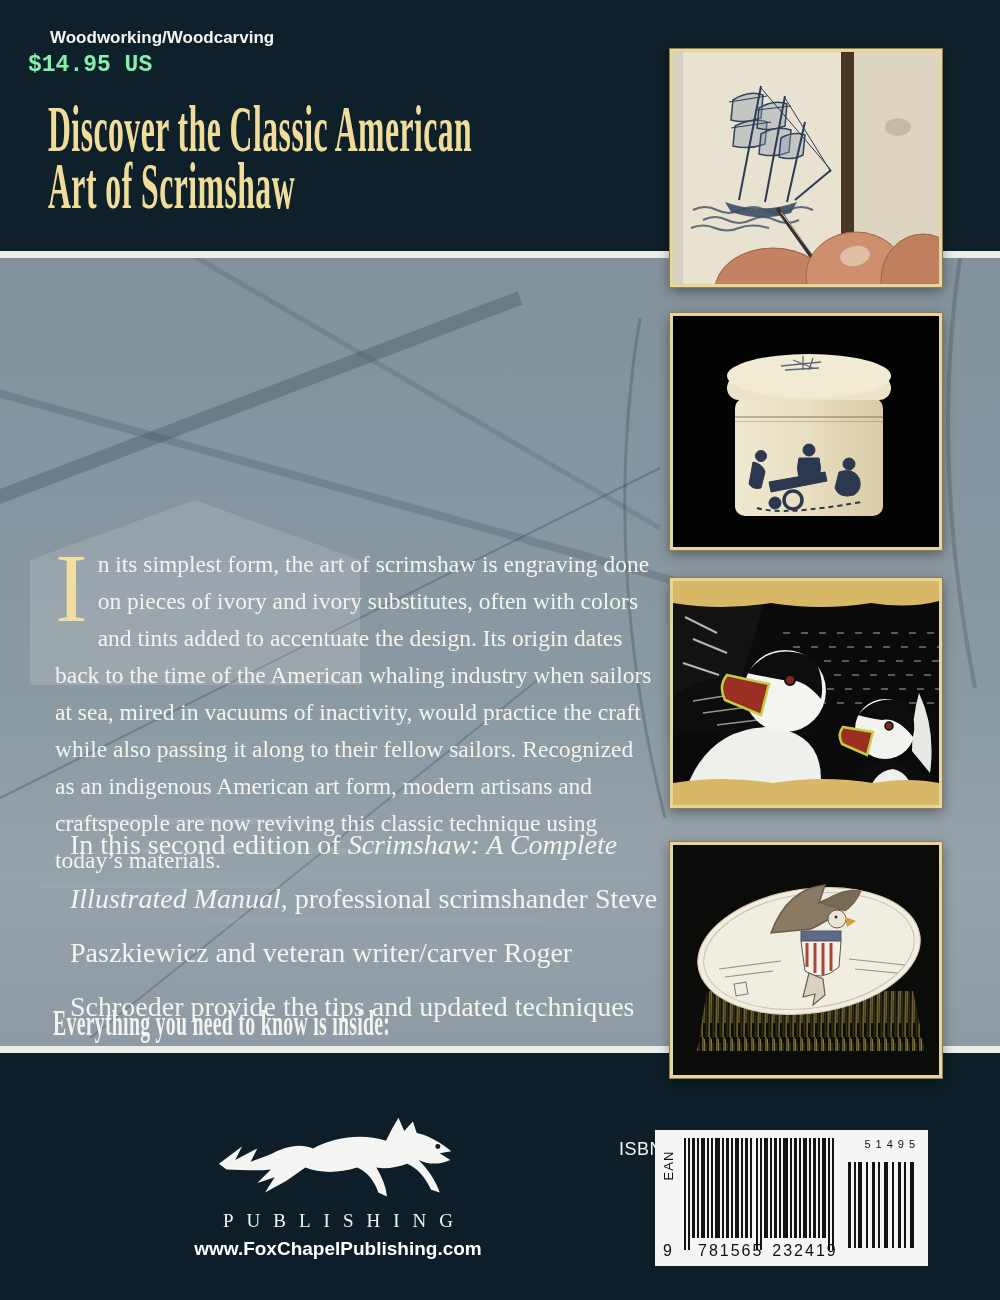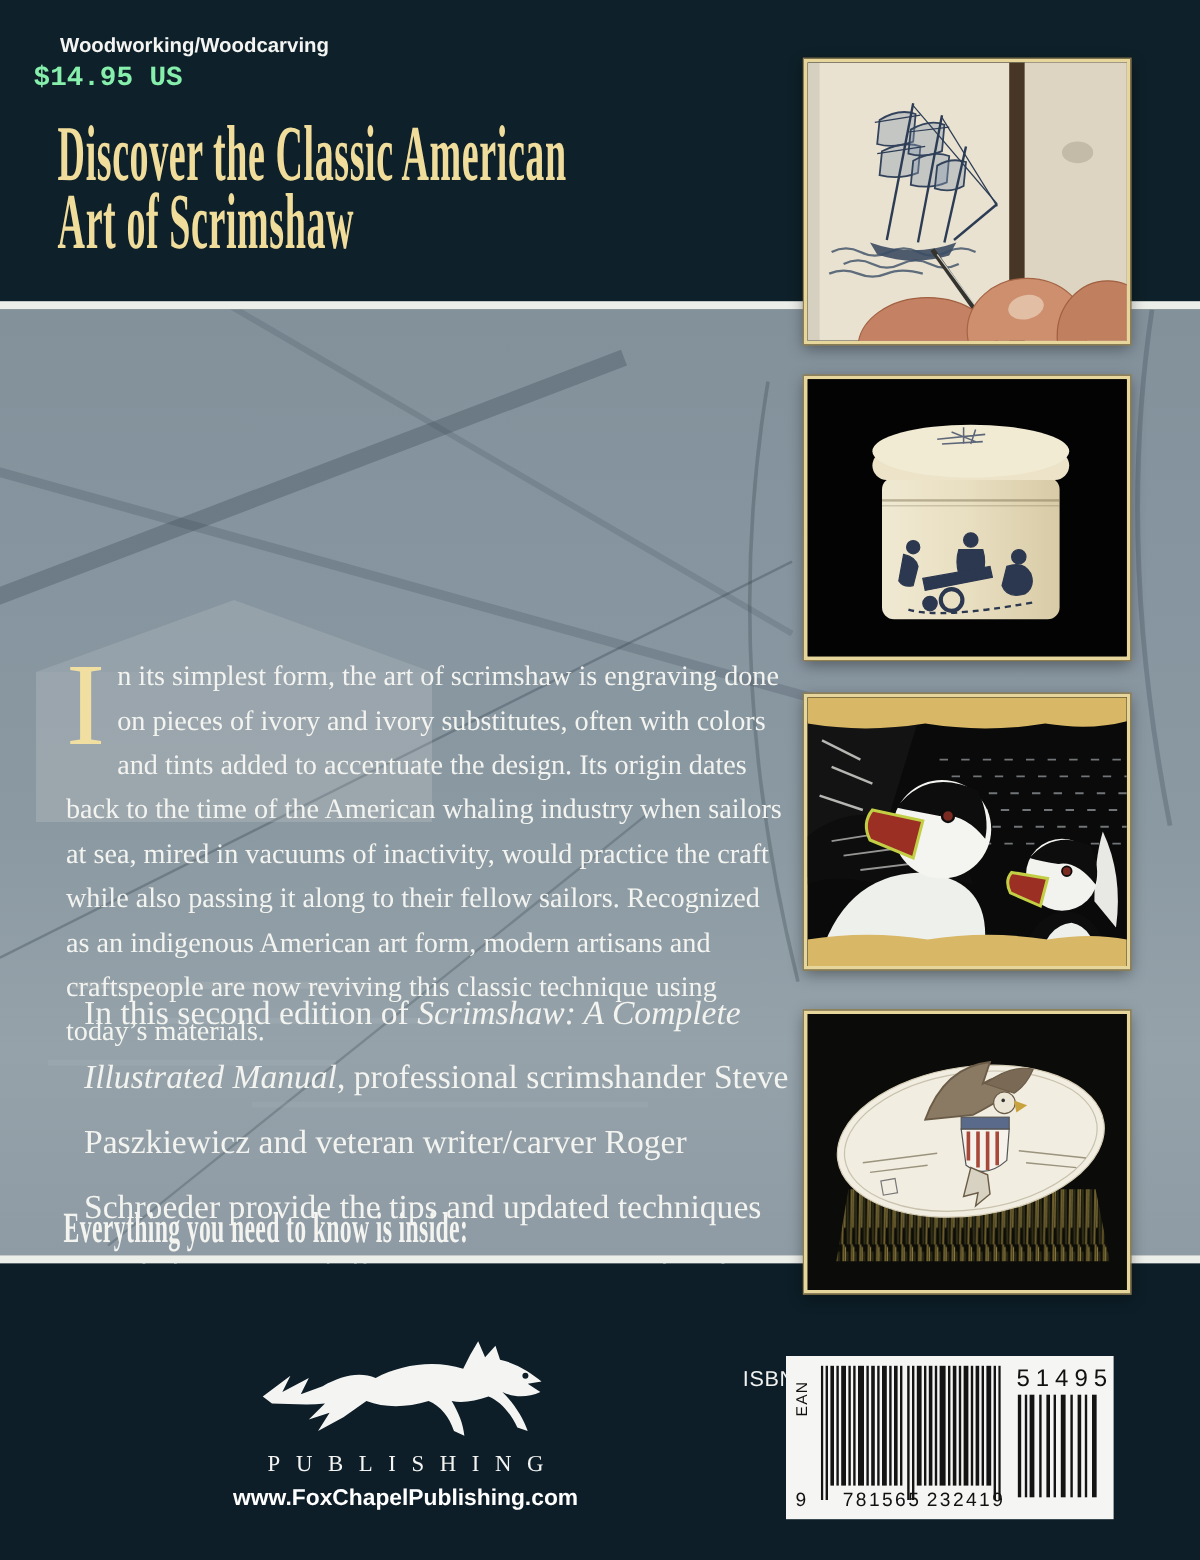--- a/index.html
+++ b/index.html
@@ -51,24 +51,24 @@
   
   .isbn-label{position:absolute;left:619px;top:1104px;color:#f2f3f0;
               font-family:"Liberation Sans",sans-serif;font-size:18px;letter-spacing:.5px;margin-top:35px;}
   .barcode-box{position:absolute;left:655px;top:1130px;width:273px;height:136px;background:#f5f5f3;}
   .ean-label{position:absolute;left:648px;top:1158px;color:#111;font-family:"Liberation Sans",sans-serif;
              font-size:13px;letter-spacing:1px;transform:rotate(-90deg);transform-origin:center;width:40px;text-align:center;}
   .bars-main{position:absolute;left:684px;top:1138px;width:150px;height:112px;}
   .bars-addon{position:absolute;left:848px;top:1162px;width:66px;height:86px;}
   .bc-digit{position:absolute;color:#111;font-family:"Liberation Sans",sans-serif;font-size:16px;top:1242px;}
   .bc-left{left:663px;}
-  .bc-g1{left:698px;width:74px;text-align:center;letter-spacing:2px;}
+  .bc-g1{left:698px;width:74px;text-align:left;letter-spacing:2px;}
   .bc-g2{left:772px;width:66px;text-align:center;letter-spacing:2px;}
   .bc-addon-digits{position:absolute;left:842px;top:1138px;width:78px;text-align:right;color:#111;
-            font-family:"Liberation Sans",sans-serif;font-size:20px;letter-spacing:5px;text-indent:5px;}
+            font-family:"Liberation Sans",sans-serif;font-size:11px;letter-spacing:5px;text-indent:5px;}
 </style>
 </head>
 <body>
 
 <div class="cover">
 
   <div class="band-top">
     <div class="category">Woodworking/Woodcarving</div>
     <div class="price">$14.95 US</div>
     <div class="headline">

